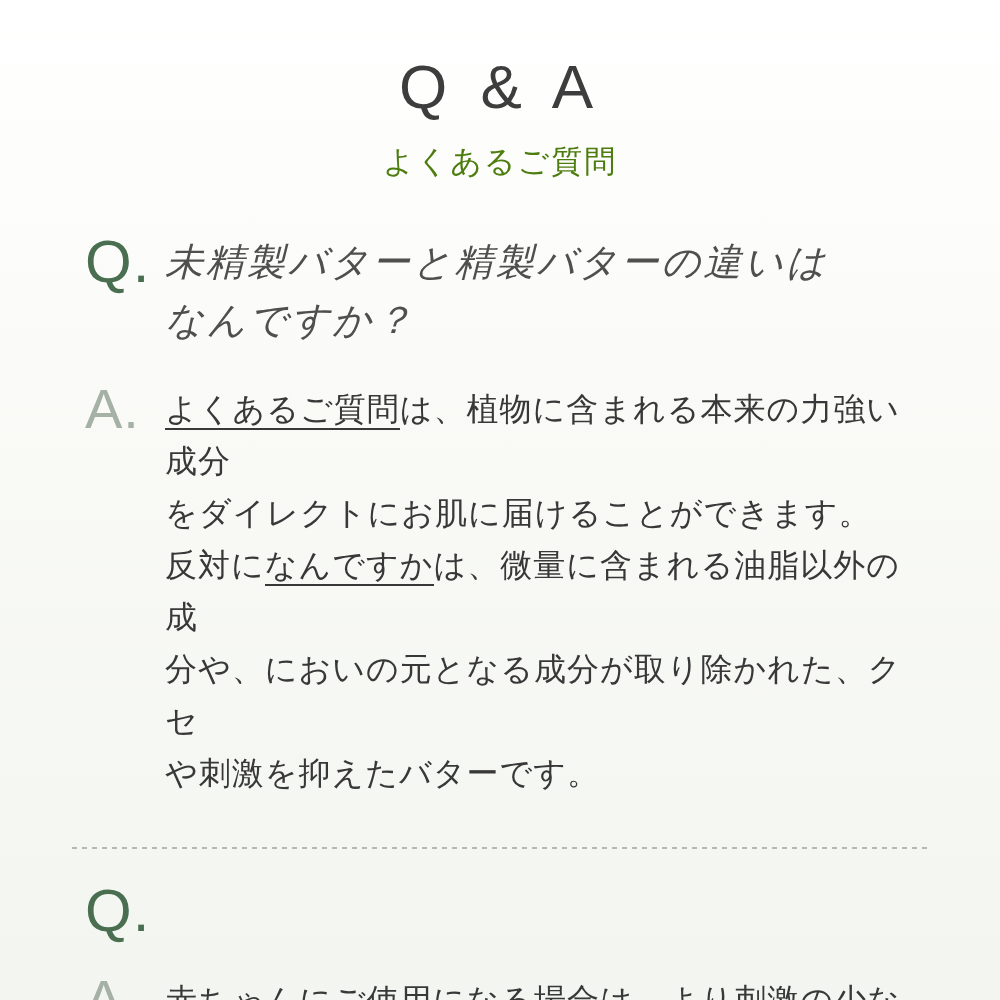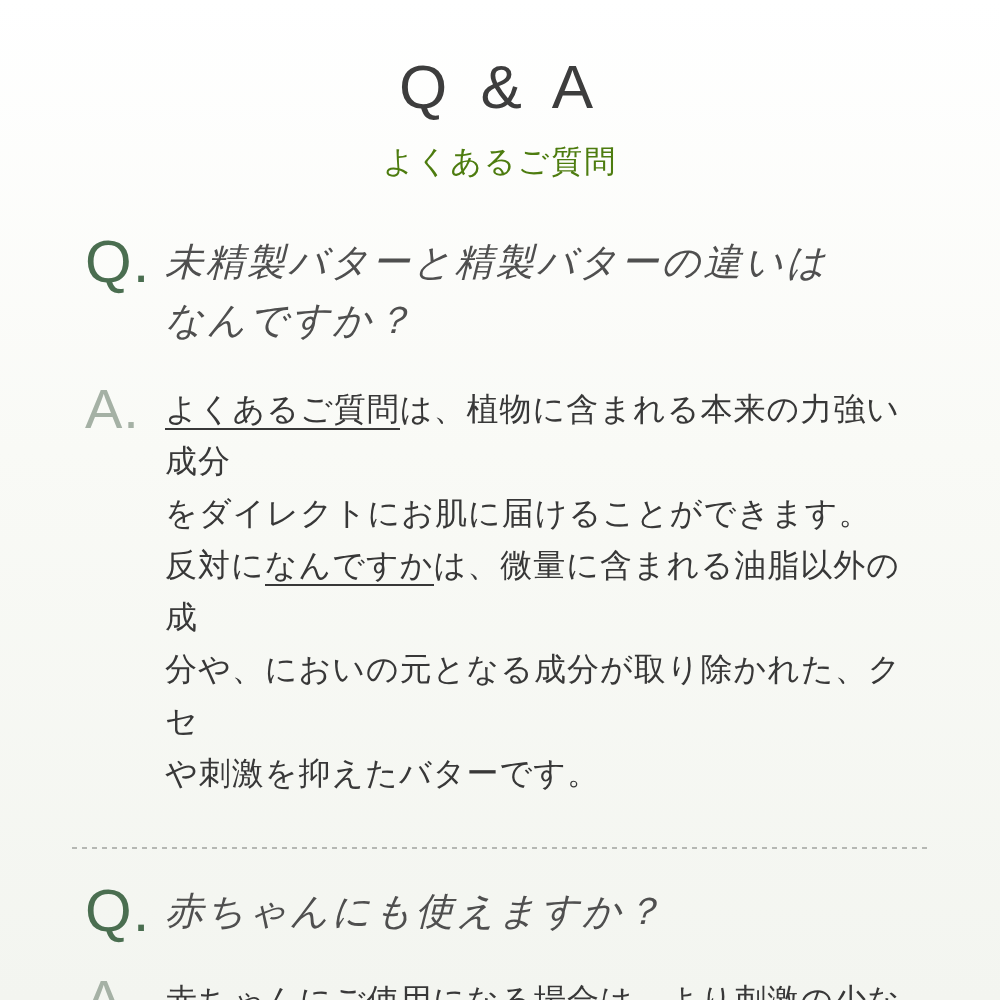--- a/index.html
+++ b/index.html
@@ -121,21 +121,20 @@
 分や、においの元となる成分が取り除かれた、クセ
 や刺激を抑えたバターです。</span></p>
     </div>
   </section>
 <div class="divider"></div>
   <section class="qa-item">
     <div class="row q-row">
       <span class="label-col">
             <span class="q-label">Q.</span>
           </span>
-      <p class="q-text">赤ちゃんにも使えますか？</p>
     </div>
     <div class="row a-row">
       <span class="label-col">
             <span class="a-label">A.</span>
           </span>
       <p class="a-text"><span>赤ちゃんにご使用になる場合は、より刺激の少ない
 </span></p>
     </div>
   </section>
 </div>

